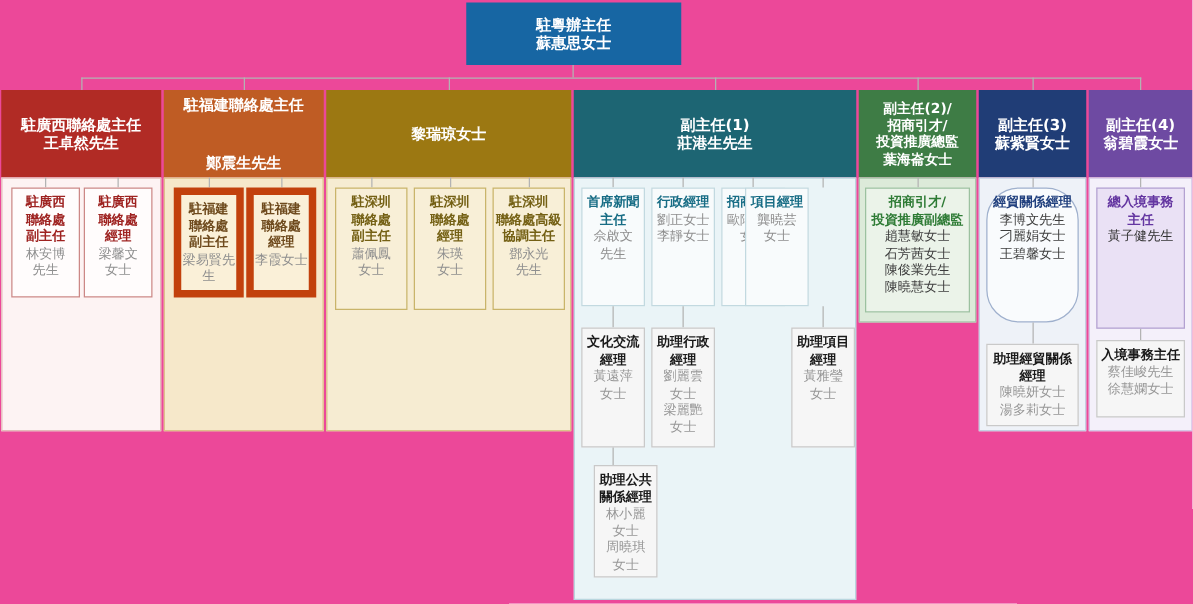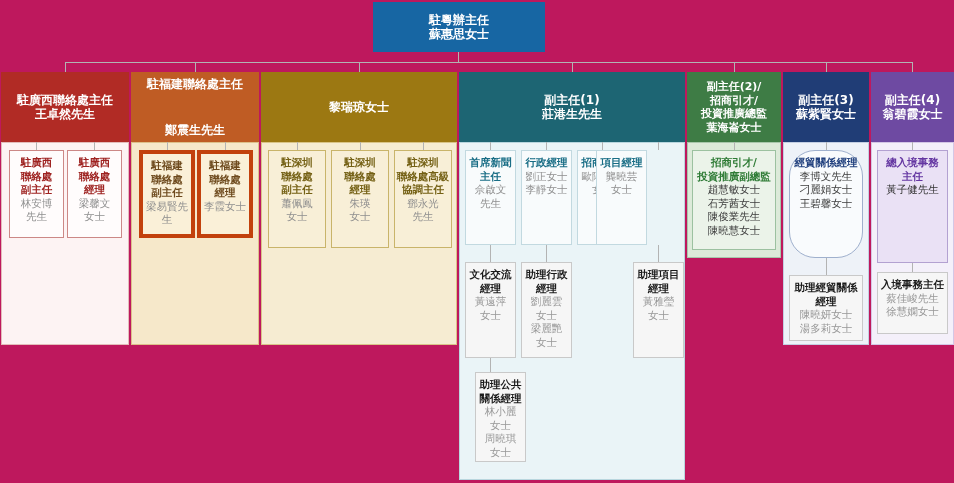--- a/index.html
+++ b/index.html
@@ -1,37 +1,37 @@
 <!DOCTYPE html>
 <html><head>
 <meta charset="utf-8">
 <style>
   html,body { margin:0; padding:0; background:#fff; }
-  .canvas { position:relative; width:954px; height:483px; background:#be185d;
+  .canvas { position:relative; width:954px; height:483px; background:#ec4899;
             font-family:"DejaVu Sans","Liberation Sans",sans-serif; overflow:hidden; }
   .box { position:absolute; box-sizing:border-box; text-align:center; }
   .head { color:#fff; display:flex; flex-direction:column; justify-content:center;
           font-weight:bold; }
   .head .t { font-size:12px; line-height:14.5px; white-space:pre-line; }
   .head .n { font-size:12px; line-height:14.5px; }
   .panel { position:absolute; box-sizing:border-box; }
   .child { position:absolute; box-sizing:border-box; padding:5px 1px;
            font-size:10.5px; line-height:13.5px; text-align:center; }
   .child .t { font-weight:bold; white-space:pre-line; }
   .child .n { white-space:pre-line; color:#8f8f8f; }
   .vl { position:absolute; width:1px; background:#b3b3b3; }
   .hl { position:absolute; height:1px; background:#b3b3b3; }
 
   .root-box { background:#1766a3; }
 
   .h1 { background:#b12b25; } .p1 { background:#fdf3f3; border:1px solid #e3bcba; }
   .c1 { background:#fffcfc; border:1px solid #cc8886; } .c1 .t { color:#9e2220; }
 
   .h2 { background:#bf5c24; } .p2 { background:#f6e8ca; border:1px solid #ddc08a; }
-  .c2 { background:#faf0d8; border:4px solid #c2410c; } .c2 .t { color:#6e4a1d; }
+  .c2 { background:#faf0d8; border:6px solid #c2410c; } .c2 .t { color:#6e4a1d; }
 
   .h3 { background:#9c7812; } .p3 { background:#f6ecd2; border:1px solid #d9c488; }
   .c3 { background:#f8efd7; border:1px solid #c9b46a; } .c3 .t { color:#746014; }
 
   .h4 { background:#1d6573; } .p4 { background:#eaf4f7; border:1px solid #b9d6de; }
   .c4 { background:#f8fbfc; border:1px solid #c2d9e0; } .c4 .t { color:#186d85; }
 
   .h5 { background:#3e7c45; } .p5 { background:#dcead9; border:1px solid #a8c7ab; }
   .c5 { background:#ebf3e9; border:1px solid #9cc1a0; } .c5 .t { color:#2e7b35; }
   .c5 .n { color:#3d3d3d; }

